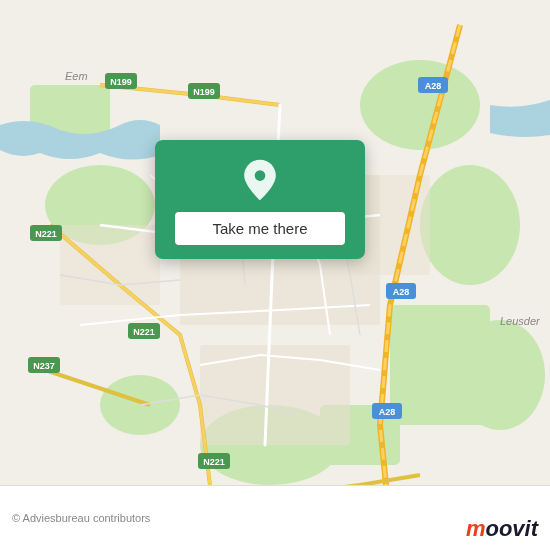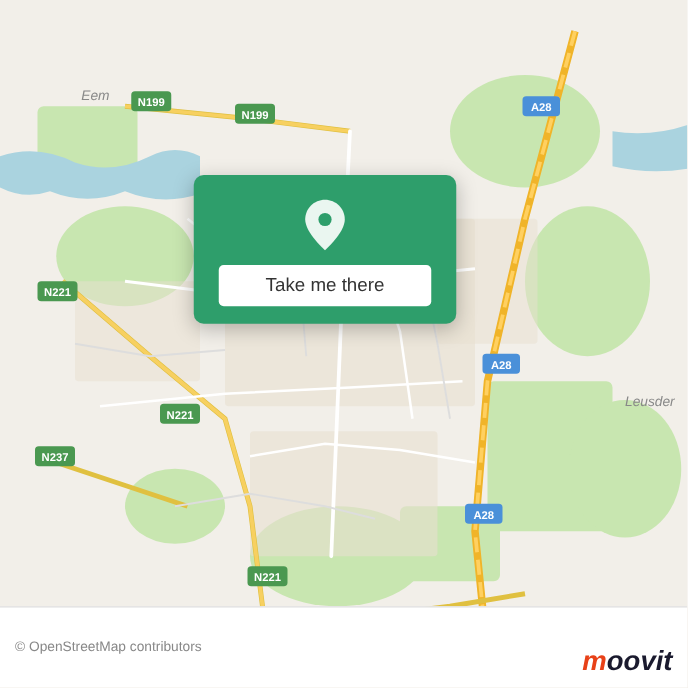--- a/index.html
+++ b/index.html
@@ -193,21 +193,21 @@
     <svg id="location-pin" viewBox="0 0 44 50" xmlns="http://www.w3.org/2000/svg">
       <path d="M22 2 C12 2 4 10 4 20 C4 32 22 48 22 48 C22 48 40 32 40 20 C40 10 32 2 22 2 Z" fill="white" opacity="0.9"></path>
       <circle cx="22" cy="20" r="6" fill="#2e9e6b"></circle>
     </svg>
 
     <button id="take-me-there-btn">Take me there</button>
   </div>
 
   <div id="bottom-bar">
     <div id="bottom-left">
-      <span id="copyright-text">© OpenStreetMap contributors</span>
+      <span id="copyright-text">© Adviesbureau contributors</span>
     </div>
     <div id="moovit-logo">
       <span id="moovit-logo-text">
         <span style="color:#e84118; font-style:italic; font-weight:bold; font-size:22px;">m</span><span style="color:#1a1a2e; font-style:italic; font-weight:bold; font-size:22px;">oovit</span>
       </span>
     </div>
   </div>
 </div>
 
 </body></html>

